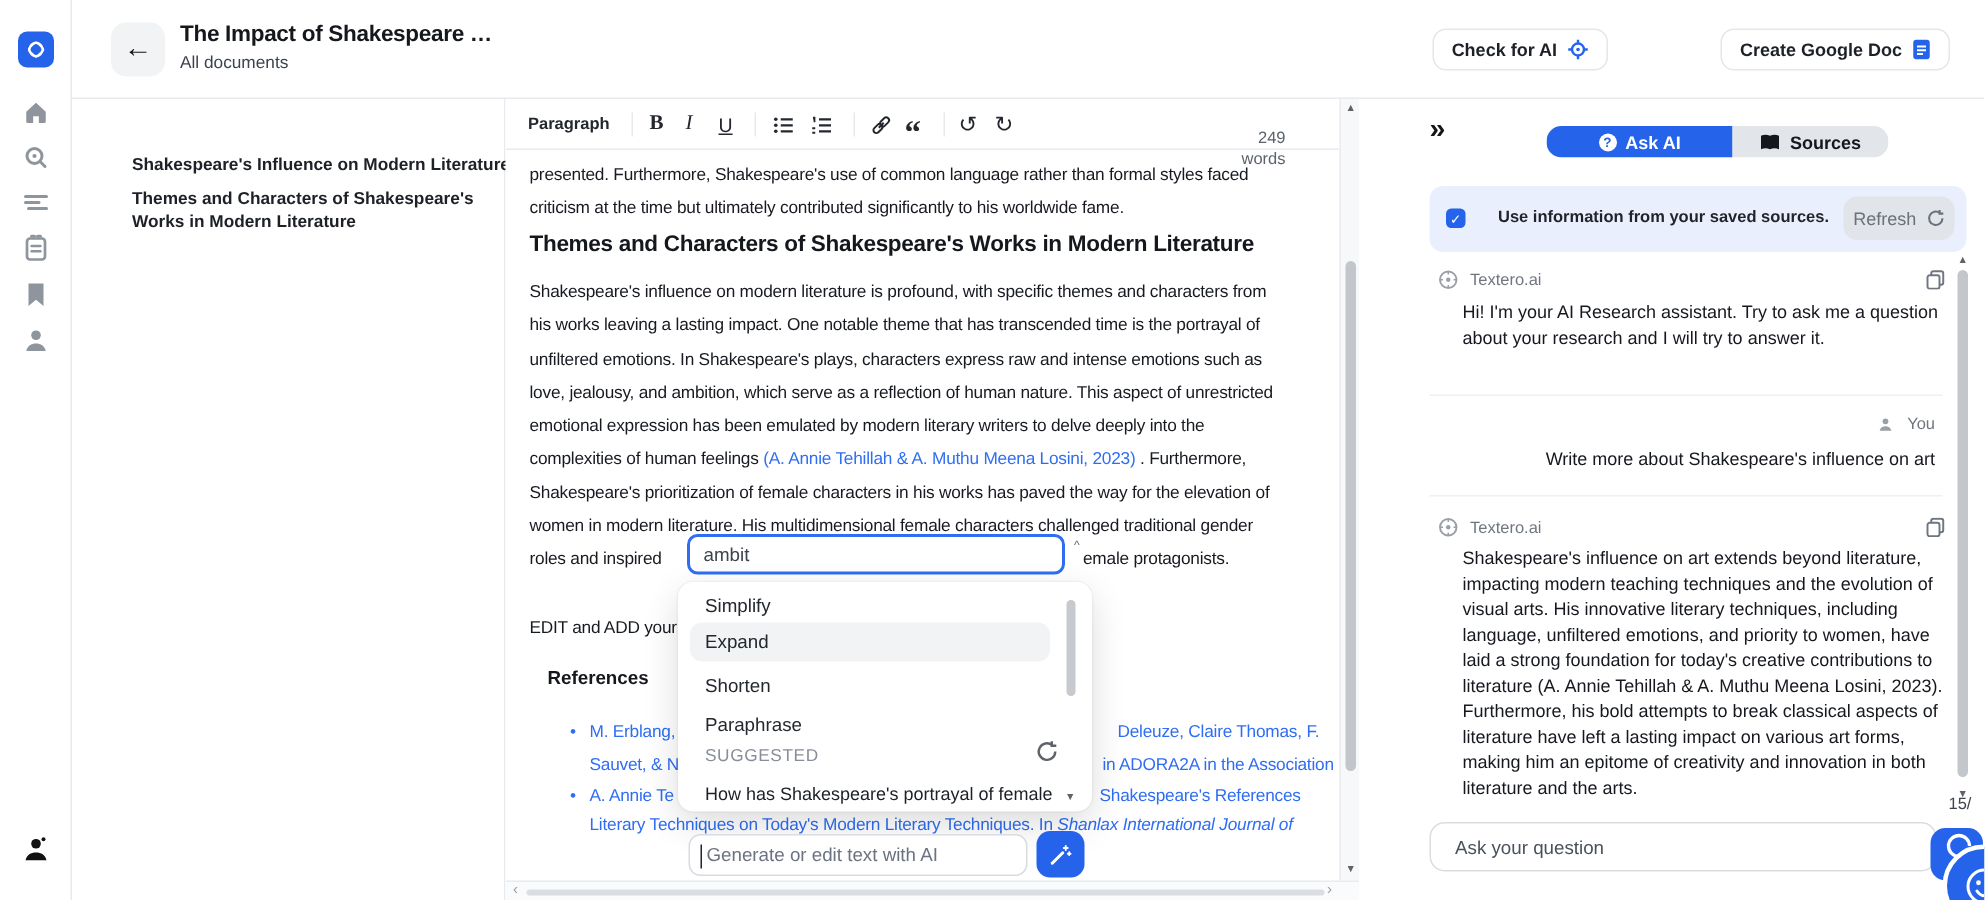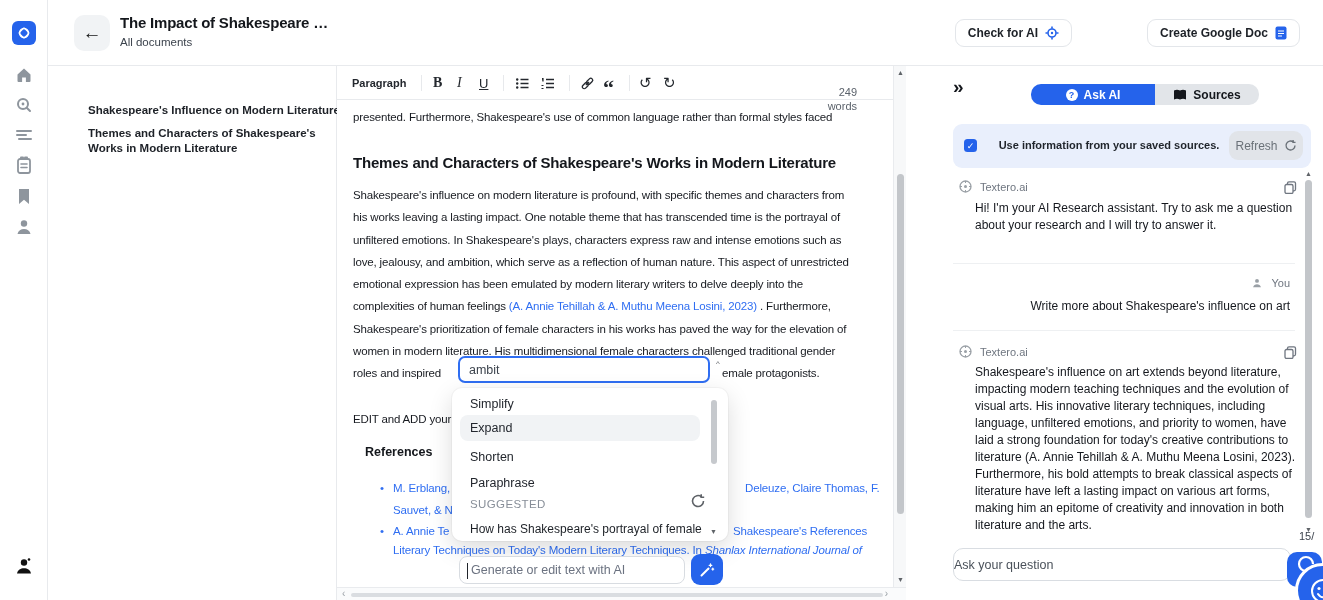--- a/index.html
+++ b/index.html
@@ -83,21 +83,21 @@
   .msghead{position:absolute;display:flex;align-items:center;gap:8px;font-size:11px;color:#6f7680;}
   .msgbody{position:absolute;left:67px;width:320px;font-size:12px;line-height:17px;color:#15181e;}
   .copyicon{position:absolute;left:376px;width:13px;height:13px;color:#6f7680;cursor:pointer;}
   .divline{position:absolute;left:45px;width:342px;height:1px;background:#eef0f2;}
   .usermsg{position:absolute;right:33px;text-align:right;font-size:12px;color:#15181e;white-space:nowrap;}
 
   .rscroll{position:absolute;left:395px;top:104px;width:10px;height:365px;}
   .rthumb{position:absolute;left:2px;top:10px;width:7px;height:338px;background:#c3c6ca;border-radius:4px;cursor:pointer;}
   .counter{position:absolute;left:391px;top:464px;font-size:11px;color:#3c434d;}
 
-  .askinput{position:absolute;left:45px;top:482px;width:338px;height:33px;border:1px solid #d9dde2;border-radius:10px;font-size:12.5px;color:#353b43;padding:0 0;outline:none;background:#fff;}
+  .askinput{position:absolute;left:45px;top:482px;width:338px;height:33px;border:1px solid #d9dde2;border-radius:10px;font-size:12.5px;color:#353b43;padding:0 16px;outline:none;background:#fff;}
   .askinput::placeholder{color:#4a515a;}
   .sendbtn{position:absolute;left:379px;top:486px;width:35px;height:35px;border-radius:10px;background:#2563eb;cursor:pointer;overflow:hidden;}
   .smiley{position:absolute;left:387px;top:497px;width:55px;height:55px;border-radius:50%;background:#2563eb;border:3px solid #fff;display:flex;align-items:center;justify-content:center;cursor:pointer;}
 </style>
 </head>
 <body>
 
 <div class="stage">
 
   <div class="rail">
@@ -216,37 +216,39 @@
       <div class="tsep" style="left:292px"></div>
       <div class="tbtn" style="left:302px;font-size:15px;">↺</div>
       <div class="tbtn" style="left:326px;font-size:15px;">↻</div>
       <div class="wordcount">
         <div>249</div>
         <div>words</div>
       </div>
     </div>
 
     <div class="dline" style="top:40px">presented. Furthermore, Shakespeare's use of common language rather than formal styles faced</div>
+    <div class="dline" style="top:62px">criticism at the time but ultimately contributed significantly to his worldwide fame.</div>
     <div class="dheading" style="top:88px">Themes and Characters of Shakespeare's Works in Modern Literature</div>
     <div class="dline" style="top:118px">Shakespeare's influence on modern literature is profound, with specific themes and characters from</div>
     <div class="dline" style="top:140px">his works leaving a lasting impact. One notable theme that has transcended time is the portrayal of</div>
     <div class="dline" style="top:163px">unfiltered emotions. In Shakespeare's plays, characters express raw and intense emotions such as</div>
     <div class="dline" style="top:185px">love, jealousy, and ambition, which serve as a reflection of human nature. This aspect of unrestricted</div>
     <div class="dline" style="top:207px">emotional expression has been emulated by modern literary writers to delve deeply into the</div>
     <div class="dline" style="top:229px"><span>complexities of human feelings </span><span class="doclink">(A. Annie Tehillah &amp; A. Muthu Meena Losini, 2023)</span><span> . Furthermore,</span></div>
     <div class="dline" style="top:252px">Shakespeare's prioritization of female characters in his works has paved the way for the elevation of</div>
     <div class="dline" style="top:274px">women in modern literature. His multidimensional female characters challenged traditional gender</div>
     <div class="dline" style="top:296px">roles and inspired</div>
     <div class="dline" style="top:296px;left:385px">emale protagonists.</div>
     <div class="dline" style="top:342px">EDIT and ADD your</div>
 
     <div class="refbold" style="top:379px">References</div>
     <div class="refline bullet" style="top:411px">M. Erblang,</div>
     <div class="reffrag" style="top:411px;left:408px">Deleuze, Claire Thomas, F.</div>
     <div class="refline" style="top:433px">Sauvet, &amp; N</div>
+    <div class="reffrag" style="top:433px;left:398px">in ADORA2A in the Association</div>
     <div class="refline bullet" style="top:454px">A. Annie Te</div>
     <div class="reffrag" style="top:454px;left:396px">Shakespeare's References</div>
     <div class="refline" style="top:473px"><span>Literary Techniques on Today's Modern Literary Techniques. In </span><span style="font-style:italic">Shanlax International Journal of</span></div>
 
     <input class="aiinput" value="ambit" style="">
     <div class="menucaret">^</div>
     <div class="aipanel">
       <div class="mitem" style="top:3px">Simplify</div>
       <div class="mitem active" style="top:27px">Expand</div>
       <div class="mitem" style="top:56px">Shorten</div>

